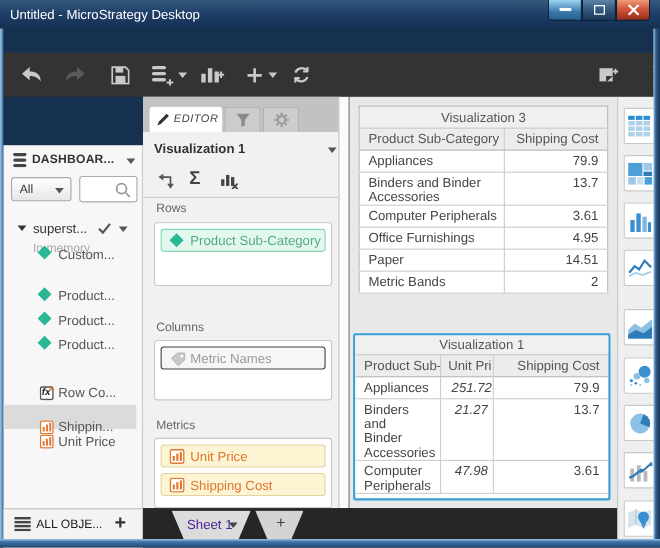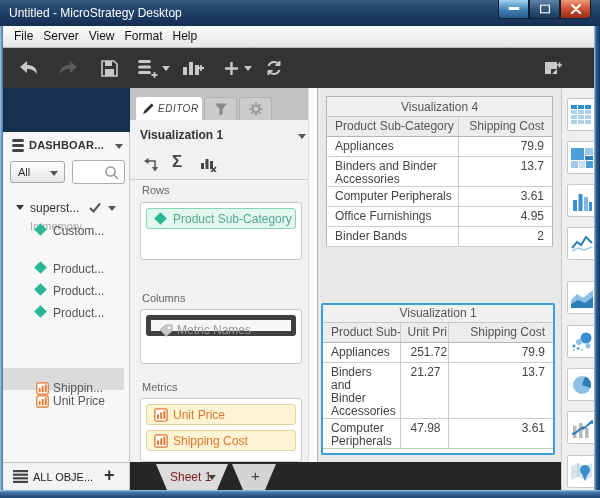--- a/index.html
+++ b/index.html
@@ -73,53 +73,53 @@
   #ed-icons { position:absolute; left:0; top:62px; width:178px; height:30px; border-bottom:1px solid #ccc; }
   #ic-swap { position:absolute; left:13px; top:7px; }
   #ic-sigma { position:absolute; left:42px; top:2px; font-size:17px; color:#444; font-weight:bold; }
   #ic-barsx { position:absolute; left:70px; top:7px; }
   .sec-label { position:absolute; left:12px; font-size:11px; color:#666; }
   .sec-box { position:absolute; left:10px; width:162px; background:#fff; border:1px solid #c9c9c9; border-radius:3px; }
   .pill { position:relative; margin:5px 5px 0 5px; height:21px; border-radius:3px; font-size:12px; }
   .pill .plbl { position:absolute; left:26px; top:3px; white-space:nowrap; }
   .pill-attr { background:#e3f8ed; border:1px solid #84d6b4; color:#57a88e; }
   .pill-attr .diamond { position:absolute; left:9px; top:5px; width:9px; height:9px; }
-  .pill-name { background:#f6f6f6; border:5px solid #404040; color:#9a9a9a; }
+  .pill-name { background:#f6f6f6; border:1px solid #404040; color:#9a9a9a; }
   .pill-name svg { position:absolute; left:8px; top:4px; }
   .pill-metric { background:#fdf4d4; border:1px solid #e4d5a0; color:#e0762f; }
   .pill-metric svg { position:absolute; left:7px; top:3px; }
 
   
   #canvas { left:318px; top:88px; width:243px; height:374px; background:#e8e8e8; }
   table { border-collapse:collapse; table-layout:fixed; background:#fff; }
   #viz2 { position:absolute; left:8px; top:8px; width:226px; border:1px solid #b5b5b5; }
   .viz-title { background:#f0f0f0; text-align:center; font-size:12px; color:#555; height:20px; border-bottom:1px solid #c5c5c5; font-weight:normal; }
   th.colh { background:#ececec; font-size:12px; color:#555; font-weight:normal; border-bottom:1px solid #b5b5b5; height:19px; line-height:19px; overflow:hidden; white-space:nowrap; }
   th.colh.l { text-align:left; padding-left:8px; }
   th.colh.r { text-align:right; padding-right:8px; }
   th.colh.lp { text-align:left; padding-left:7px; }
   td { font-size:12px; color:#444; vertical-align:top; border-bottom:1px solid #ccc; padding-top:3px; overflow:hidden; line-height:13px; }
   td.l { text-align:left; padding-left:8px; padding-right:6px; }
   td.r { text-align:right; padding-right:8px; }
   td.narrow { text-align:left; padding-left:8px; padding-right:14px; }
-  td.c2 { text-align:left; padding-left:10px; padding-right:1px; }
+  td.c2 { text-align:center; padding-left:10px; padding-right:1px;font-style:italic; }
   .vline { border-right:1px solid #ccc; }
   #viz1-frame { position:absolute; left:3px; top:215px; width:234px; height:152px; border:2px solid #3b9fd8; border-radius:2px; background:#fff; overflow:hidden; }
   #viz1 { width:230px; }
   #viz1 .viz-title { height:17px; line-height:16px; }
 
   
   #gallery { left:561px; top:88px; width:36px; height:402px; background:#efefef; border-left:1px solid #c9c9c9; }
   .gbox { position:absolute; left:5px; width:30px; height:33px; background:#fff; border:1px solid #c9c9c9; border-radius:2px; display:flex; align-items:center; justify-content:center; }
 
   
   #sheetbar { left:130px; top:462px; width:431px; height:28px; background:#262626; }
   .sheet-tab { position:absolute; top:2px; height:26px; background:#dcdcdc; clip-path:polygon(0 0, 100% 0, calc(100% - 11px) 100%, 11px 100%); }
   #tab-sheet1 { left:26px; width:72px; }
-  #tab-sheet1 .slbl { position:absolute; left:14px; top:6px; font-size:12px; color:#7f1d1d; }
+  #tab-sheet1 .slbl { position:absolute; left:14px; top:6px; font-size:12px; color:#4c1d95; }
   #tab-sheet1 .caret-down { position:absolute; right:12px; top:11px; border-top-color:#444; }
   #tab-plus { left:102px; width:44px; background:#d4d4d4; }
   #tab-plus .slbl { position:absolute; left:19px; top:3px; font-size:15px; color:#444; }
 
   
   #b-left { left:0; top:26px; width:3px; height:464px; background:linear-gradient(90deg,#9dc6e8,#3f6f9e); z-index:20; }
   #b-right { left:594px; top:26px; width:6px; height:464px; background:linear-gradient(90deg,#9dc6e8,#2d5c8c 40%,#17355c); z-index:20; }
   #b-bottom { left:0; top:490px; width:600px; height:8px; background:linear-gradient(#9dc6e8,#4277a8 30%,#1d4370); z-index:20; }
 </style>
 </head>
@@ -141,27 +141,20 @@
           </svg>
       </div>
       <div class="winbtn" id="btn-close">
         <svg width="10" height="10">
             <path d="M1 1 L9 9 M9 1 L1 9" stroke="#fff" stroke-width="2" stroke-linecap="round"></path>
           </svg>
       </div>
     </div>
   </div>
 
-  <div class="abs" id="menubar">
-    <div class="menu-item">File</div>
-    <div class="menu-item">Server</div>
-    <div class="menu-item">View</div>
-    <div class="menu-item">Format</div>
-    <div class="menu-item">Help</div>
-  </div>
 
   <div class="abs" id="toolbar">
     <div class="tbi" style="left:16px">
       <svg width="20" height="16" viewBox="0 0 20 16">
           <path d="M8 1 L1 7 L8 13 L8 9 C13 9 16 11 18 14 C18 7 13 5 8 5 Z" fill="#c9c9c9"></path>
         </svg>
     </div>
     <div class="tbi" style="left:55px">
       <svg width="20" height="16" viewBox="0 0 20 16">
           <path d="M12 1 L19 7 L12 13 L12 9 C7 9 4 11 2 14 C2 7 7 5 12 5 Z" fill="#5a5a5a"></path>
@@ -260,20 +253,28 @@
       <span class="diamond"></span>
       <span class="lbl">Product...</span>
     </div>
     <div class="tree-row" style="top:148px">
       <span class="diamond"></span>
       <span class="lbl">Product...</span>
     </div>
     <div class="tree-row" style="top:170px">
       <span class="diamond"></span>
       <span class="lbl">Product...</span>
+    </div>
+    <div class="tree-row" style="top:214px">
+      <svg width="13" height="13" viewBox="0 0 13 13">
+          <rect x="0.8" y="0.8" width="11.4" height="11.4" rx="1.5" fill="#fff" stroke="#555" stroke-width="1.3"></rect>
+          <path d="M12 1 L12 5 L8 1 Z" fill="#e4762e"></path>
+        </svg>
+      <span style="position:absolute; left:35px; top:5px; font-size:9px; font-style:italic; color:#222; font-weight:bold">fx</span>
+      <span class="lbl">Row Co...</span>
     </div>
     <div class="tree-row" style="top:245px">
       <svg width="13" height="13" viewBox="0 0 13 13">
           <rect x="0.8" y="0.8" width="11.4" height="11.4" rx="1.5" fill="#fff" stroke="#e4762e" stroke-width="1.2"></rect>
           <rect x="2.8" y="6" width="1.8" height="4.2" fill="#e4762e"></rect>
           <rect x="5.8" y="4" width="1.8" height="6.2" fill="#e4762e"></rect>
           <rect x="8.8" y="2.5" width="1.8" height="7.7" fill="#e4762e"></rect>
         </svg>
       <span class="lbl">Shippin...</span>
     </div>
@@ -383,21 +384,21 @@
   <div class="abs" id="editor-divider"></div>
 
   <div class="abs" id="canvas">
     <table id="viz2">
       <colgroup>
           <col style="width:132px">
           <col style="width:94px">
         </colgroup>
       <tbody>
           <tr>
-            <th class="viz-title" colspan="2">Visualization 4</th>
+            <th class="viz-title" colspan="2">Visualization 3</th>
           </tr>
       <tr>
         <th class="colh l vline">Product Sub-Category</th>
         <th class="colh r">Shipping Cost</th>
       </tr>
       <tr style="height:20px">
             <td class="l vline">Appliances</td>
             <td class="r">79.9</td>
           </tr>
       <tr style="height:29px">
@@ -406,21 +407,25 @@
           </tr>
       <tr style="height:20px">
             <td class="l vline">Computer Peripherals</td>
             <td class="r">3.61</td>
           </tr>
       <tr style="height:20px">
             <td class="l vline">Office Furnishings</td>
             <td class="r">4.95</td>
           </tr>
       <tr style="height:20px">
-            <td class="l vline">Binder Bands</td>
+            <td class="l vline">Paper</td>
+            <td class="r">14.51</td>
+          </tr>
+      <tr style="height:20px">
+            <td class="l vline">Metric Bands</td>
             <td class="r">2</td>
           </tr>
     </tbody>
       </table>
 
     <div id="viz1-frame">
       <table id="viz1">
         <colgroup>
             <col style="width:77px">
             <col style="width:48px">

